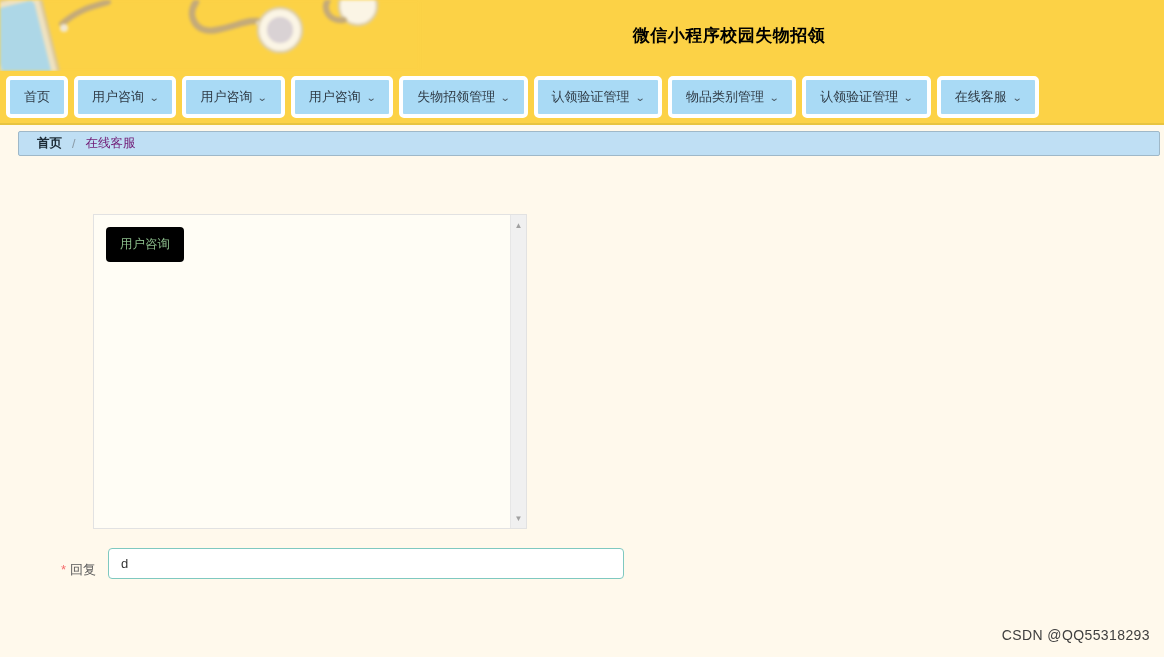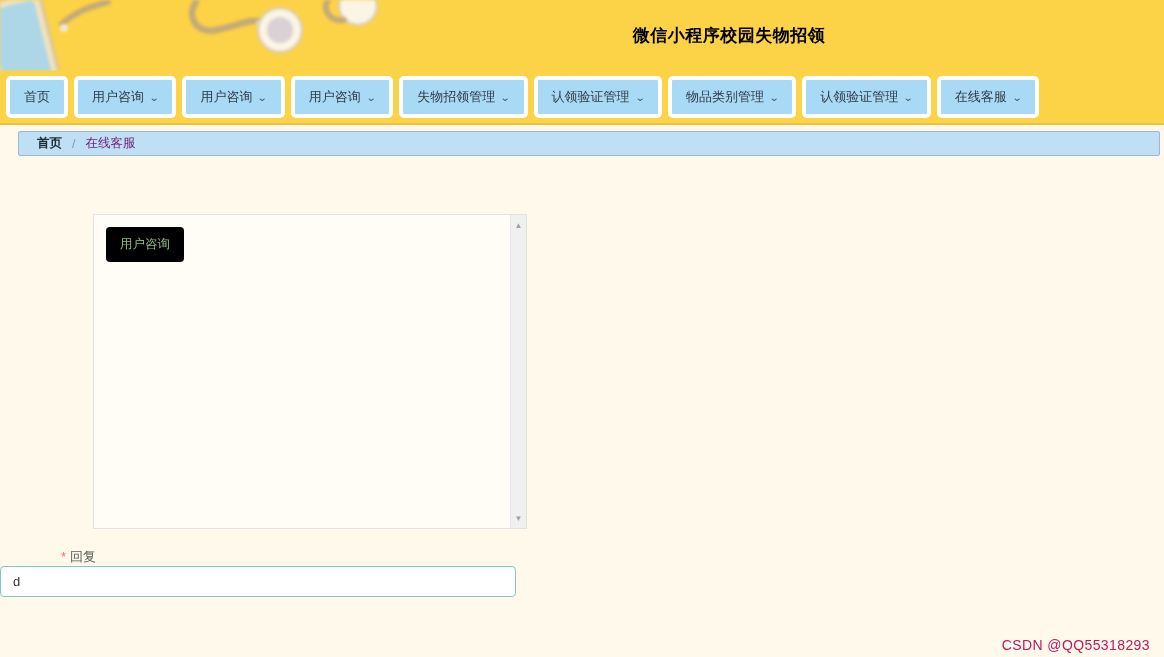--- a/index.html
+++ b/index.html
@@ -143,22 +143,21 @@
     color: #A0A0A0;
   }
   .sb-up { top: 2px; }
   .sb-down { bottom: 2px; }
 
   
   .reply-row {
     position: absolute;
     left: 0; top: 392px;
     display: flex;
-    align-items: flex-start;
-    flex-direction: column;
+    align-items: flex-end;
   }
   .reply-label {
     width: 108px;
     text-align: right;
     padding-right: 12px;
     font-size: 13px;
     color: #5a5a5a;
   }
   .req-star { color: #F56C6C; margin-right: 4px; }
   .reply-input {
@@ -170,23 +169,23 @@
     font-size: 13px;
     color: #333;
     padding: 0 12px;
     outline: none;
     font-family: "Liberation Sans", sans-serif;
   }
 
   
   .watermark {
     position: absolute;
-    right: 14px; bottom: 4px;
+    right: 14px; bottom: 14px;
     font-size: 14px;
-    color: #be185d;
+    color: #404040;
     letter-spacing: .4px;
   }
 </style>
 </head>
 <body>
 
 <div class="banner">
   <svg class="banner-deco" viewBox="0 0 420 71" preserveAspectRatio="none">
     <rect x="0" y="0" width="420" height="71" fill="#FCD246"></rect>
 

